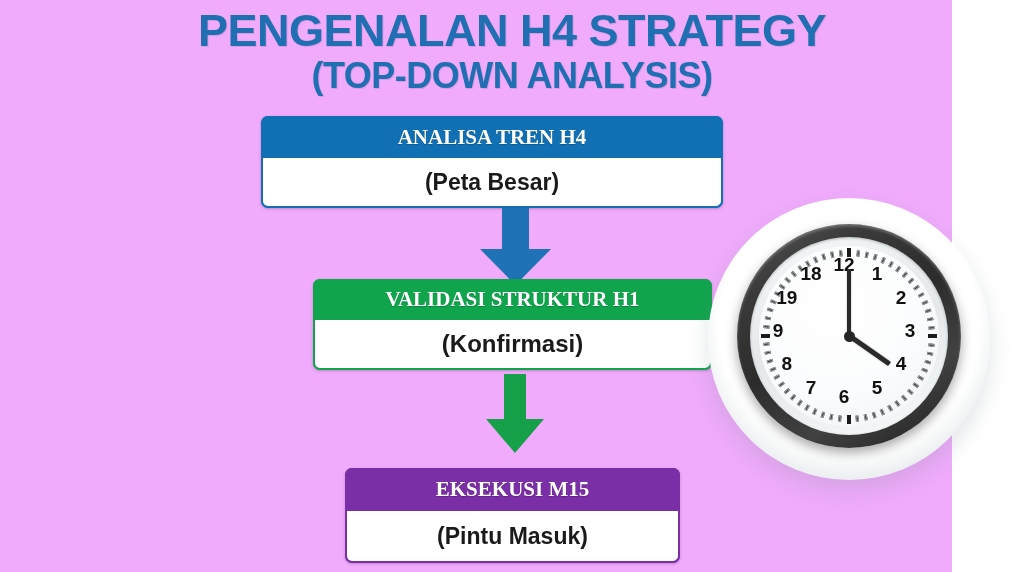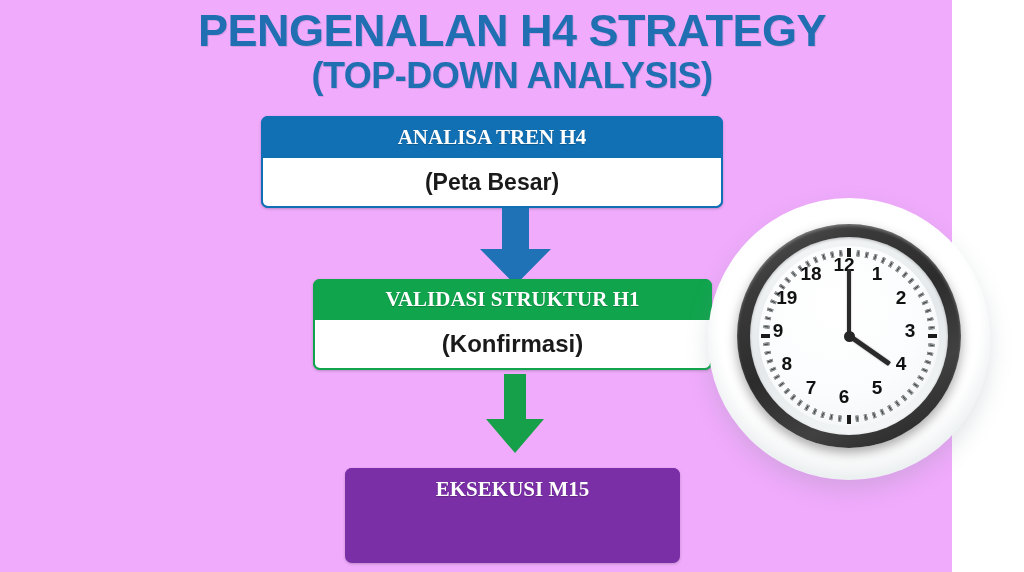--- a/index.html
+++ b/index.html
@@ -155,20 +155,21 @@
   </div>
 
   <div class="arrow" id="arrow-2">
     <svg width="62" height="80" viewBox="0 0 62 80" xmlns="http://www.w3.org/2000/svg">
       <polygon points="20,0 42,0 42,45 60,45 31,79 2,45 20,45" fill="#17A04A"></polygon>
     </svg>
   </div>
 
   <div class="fbox" id="box-m15">
     <div class="head">EKSEKUSI M15</div>
+    <div class="body">(Pintu Masuk)</div>
   </div>
 
   <div id="clock">
     <div class="clock-halo"></div>
     <div class="clock-bezel">
       <div class="clock-inner-ring">
         <div class="clock-face" id="clock-face">
 
         <div class="tick major" style="transform: rotate(0deg);">
               <i></i>

